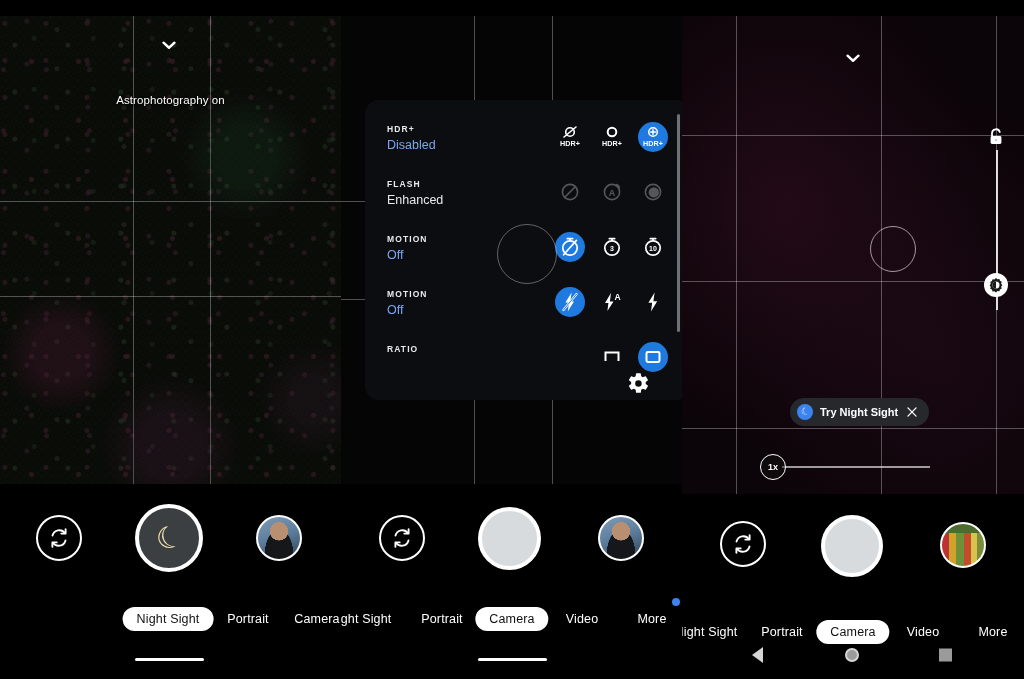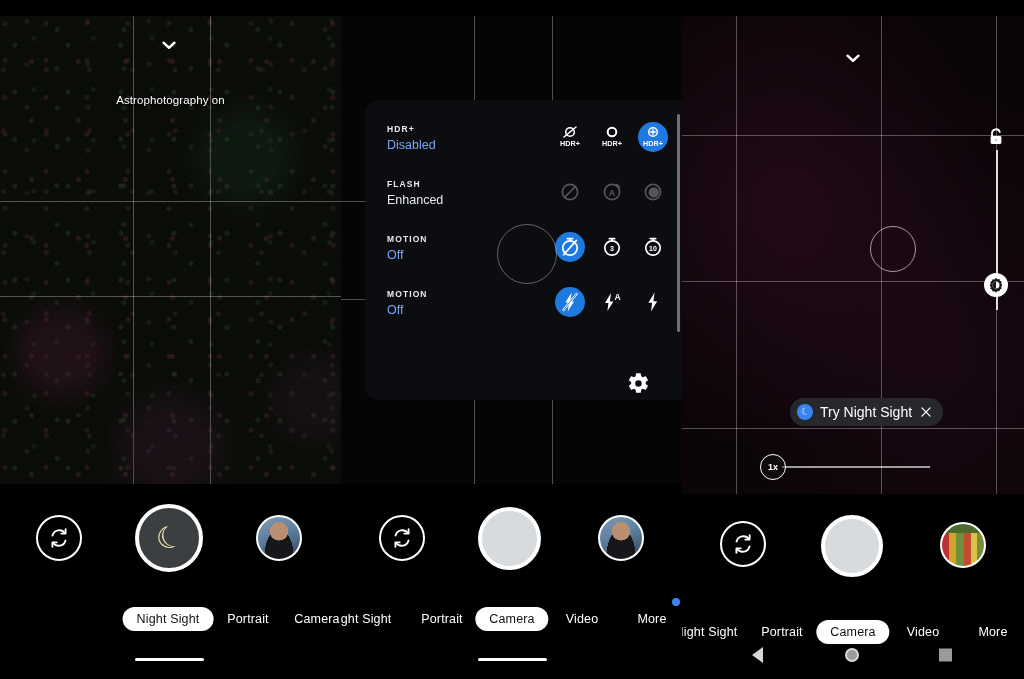--- a/index.html
+++ b/index.html
@@ -159,21 +159,21 @@
 
   .suggest-chip {
     position: absolute; display: flex; align-items: center; gap: 7px;
     background: #26282c; border-radius: 999px; padding: 6px 10px 6px 7px;
   }
   .chip-moon {
     width: 16px; height: 16px; border-radius: 50%; background: #3b84f0;
     display: flex; align-items: center; justify-content: center;
   }
   .chip-moon span { font-size: 10px; line-height: 1; color: #eaf0ff; transform: rotate(-15deg); }
-  .chip-text { color: #fff; font-size: 14px; font-weight: 400; white-space: nowrap; }
+  .chip-text { color: #fff; font-size: 11px; font-weight: 700; white-space: nowrap; }
   .chip-close { width: 14px; height: 14px; }
 
   .zoom-track { position: absolute; height: 1.5px; background: rgba(255,255,255,.6); }
   .zoom-pill {
     position: absolute; width: 26px; height: 26px; border-radius: 50%;
     border: 1.5px solid #fff; background: rgba(20,20,20,.45);
     display: flex; align-items: center; justify-content: center;
     color: #fff; font-size: 9px; font-weight: 700;
   }
 
@@ -343,20 +343,34 @@
             <text x="18.5" y="11" text-anchor="middle" font-size="8.5" font-weight="bold" fill="#fff" font-family="Liberation Sans, sans-serif">A</text>
           </svg>
         </div>
         <div class="opt" style="left:273px;top:4px;">
           <svg width="26" height="26" viewBox="0 0 26 26">
             <path d="M14.6 3.5 L8.4 13.8 h3.7 l-1.1 8.7 L17.2 12.3 h-3.8 z" fill="#fff"></path>
           </svg>
         </div>
       </div>
 
+      <div class="panel-row" style="top:238px;">
+        <div class="row-label">RATIO</div>
+
+        <div class="opt" style="left:232px;top:4px;">
+          <svg width="26" height="26" viewBox="0 0 26 26">
+            <path d="M6.5 17 V8.5 h13 V17" fill="none" stroke="#fff" stroke-width="2"></path>
+          </svg>
+        </div>
+        <div class="opt sel" style="left:273px;top:4px;">
+          <svg width="26" height="26" viewBox="0 0 26 26">
+            <rect x="6.5" y="8" width="13" height="10" rx="1.4" fill="none" stroke="#fff" stroke-width="2"></rect>
+          </svg>
+        </div>
+      </div>
 
       <div class="panel-scrollbar" style="right:10px;top:14px;height:218px;"></div>
       <div class="focus-ring-panel" style="left:132px;top:124px;width:60px;height:60px;"></div>
     </div>
 
     <div class="gear-btn" style="left:284px;top:370px;">
       <svg width="26" height="26" viewBox="0 0 24 24" fill="#fff">
         <path d="M19.1 12.9a7.5 7.5 0 0 0 .06-.9 7.5 7.5 0 0 0-.07-.9l1.9-1.48a.45.45 0 0 0 .11-.57l-1.8-3.12a.45.45 0 0 0-.55-.2l-2.24.9a6.6 6.6 0 0 0-1.55-.9l-.34-2.38A.44.44 0 0 0 14.18 3H10.6a.44.44 0 0 0-.44.37l-.34 2.39a6.9 6.9 0 0 0-1.55.9l-2.24-.9a.44.44 0 0 0-.54.2L3.69 9.07a.44.44 0 0 0 .1.57l1.91 1.48a7.3 7.3 0 0 0 0 1.8l-1.9 1.49a.44.44 0 0 0-.11.56l1.8 3.12c.1.2.33.27.54.2l2.24-.9c.47.36.98.66 1.55.9l.34 2.38c.03.22.22.38.44.38h3.59c.22 0 .4-.16.44-.38l.34-2.39c.56-.23 1.08-.53 1.55-.9l2.24.9c.21.08.44 0 .55-.2l1.8-3.11a.45.45 0 0 0-.11-.57l-1.9-1.48ZM12.4 15.5a3 3 0 1 1 0-6.01 3 3 0 0 1 0 6.01Z"></path>
       </svg>
     </div>

